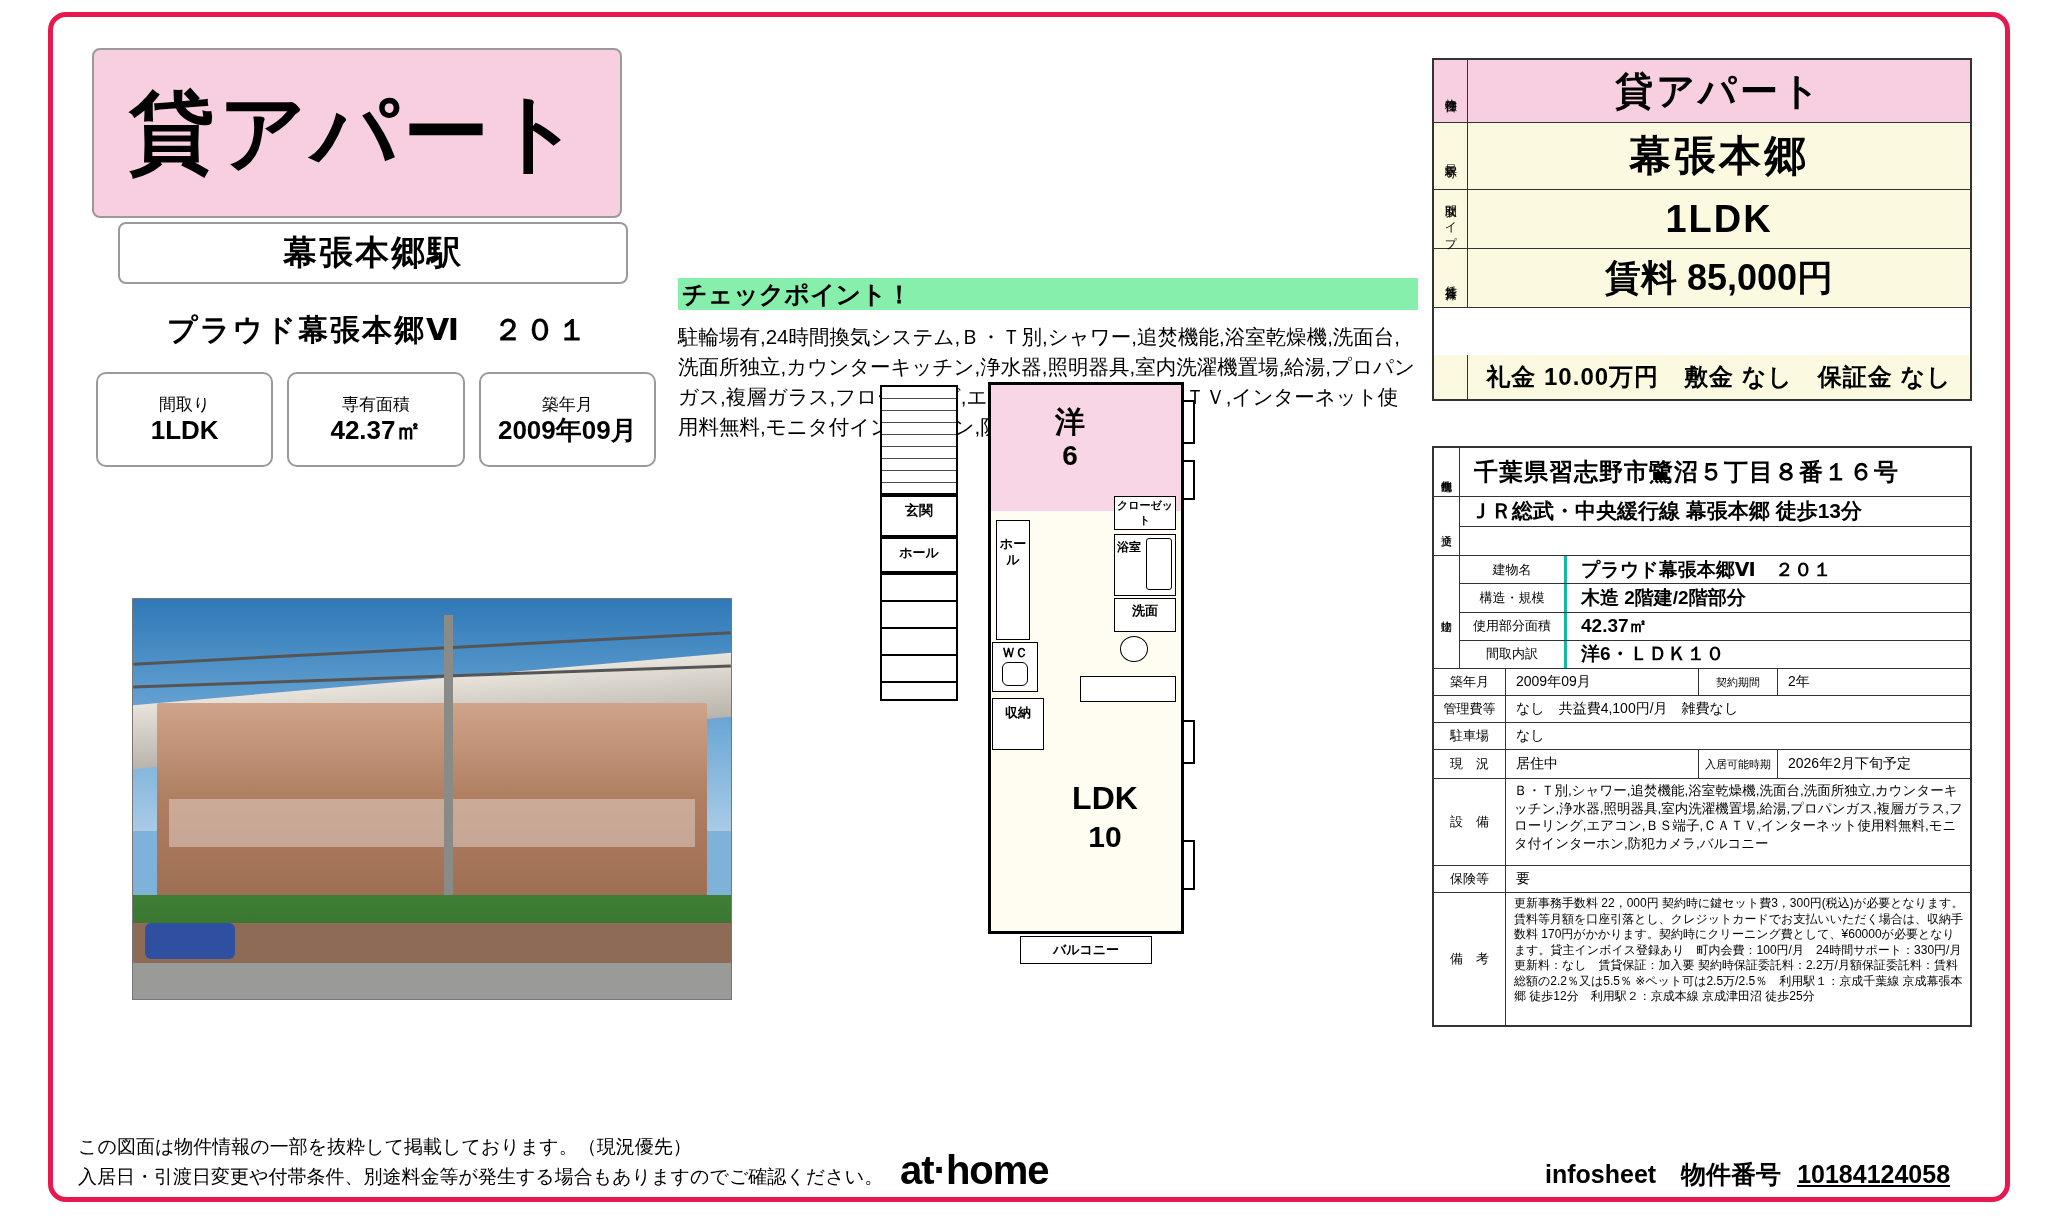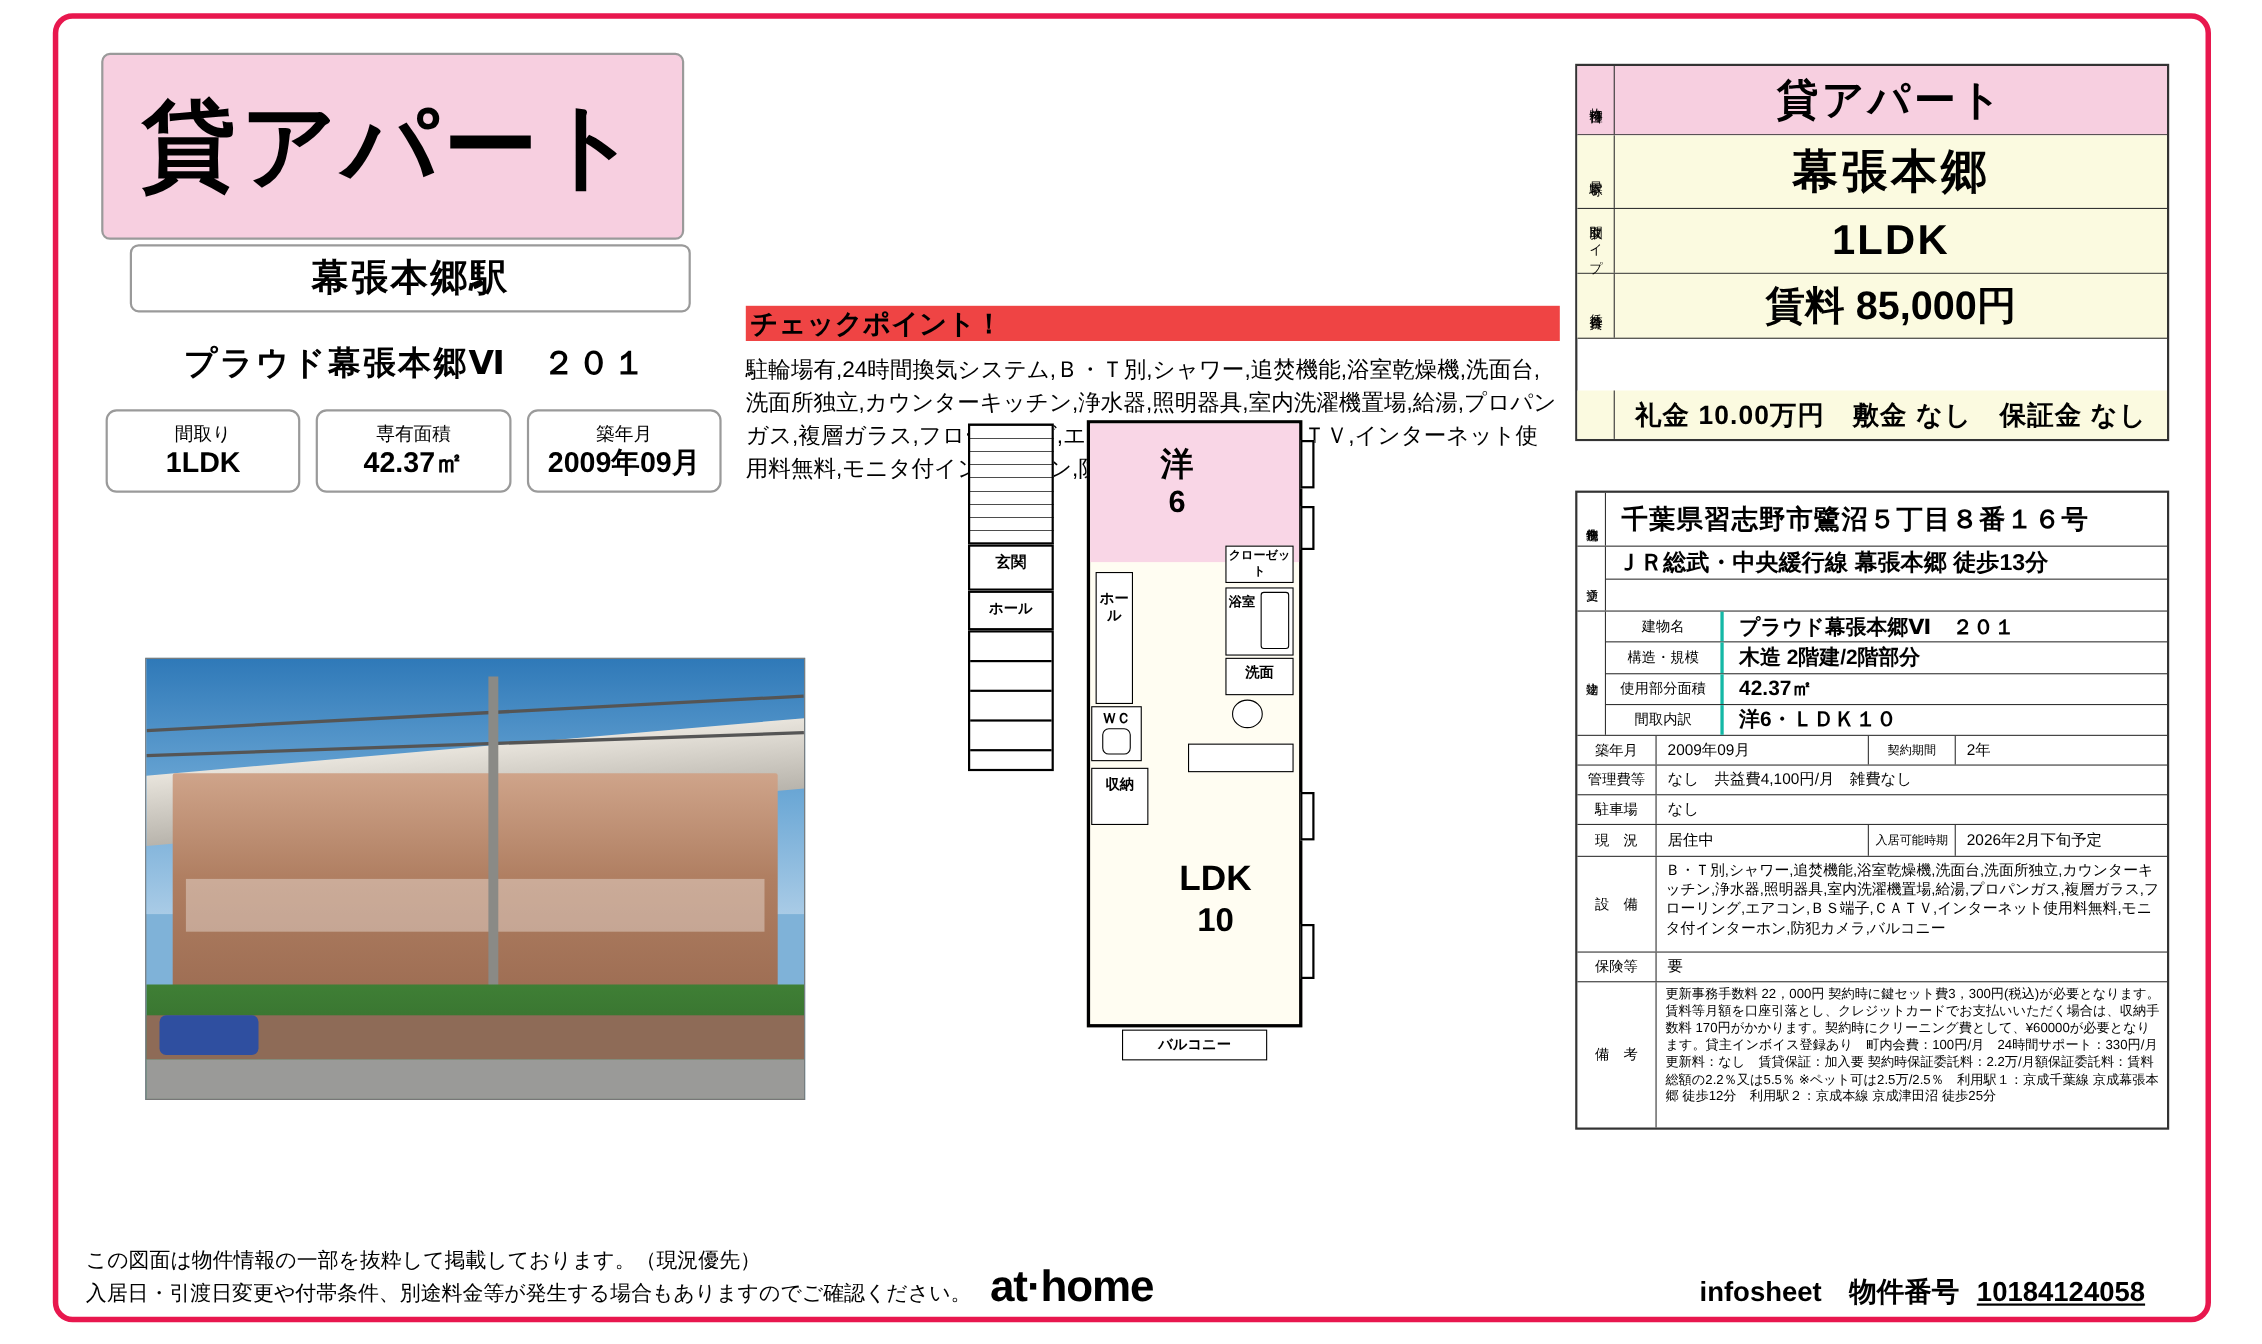--- a/index.html
+++ b/index.html
@@ -31,35 +31,35 @@
     position:absolute;left:118px;top:222px;width:510px;height:62px;
     background:#ffffff;border:2px solid #9a9a9a;border-radius:8px;box-sizing:border-box;
     display:flex;align-items:center;justify-content:center;
   }
   .station-box span{font-size:34px;font-weight:bold;letter-spacing:2px;}
   .bldg-name{
     position:absolute;left:118px;top:310px;width:520px;height:40px;
     font-size:30px;font-weight:bold;letter-spacing:2px;text-align:center;
   }
   .spec-row{
-    position:absolute;left:96px;top:372px;width:560px;height:76px;
+    position:absolute;left:96px;top:372px;width:560px;height:95px;
     display:flex;gap:14px;
   }
   .spec-cell{
     flex:1;border:2px solid #9a9a9a;border-radius:10px;box-sizing:border-box;
     display:flex;flex-direction:column;align-items:center;justify-content:center;
     background:#fff;
   }
   .spec-cell .lbl{font-size:17px;line-height:20px;}
   .spec-cell .val{font-size:26px;font-weight:bold;line-height:30px;}
 
   
   .cp-title{
     position:absolute;left:678px;top:278px;width:740px;height:32px;
-    background:#ef4444;font-size:25px;font-weight:bold;padding-left:4px;box-sizing:border-box;
+    background:#86efac;font-size:25px;font-weight:bold;padding-left:4px;box-sizing:border-box;
   }
   .cp-body{
     position:absolute;left:678px;top:322px;width:740px;
     font-size:20.5px;line-height:30px;letter-spacing:0px;
   }
 
   
   .photo{
     position:absolute;left:132px;top:598px;width:600px;height:402px;
     border:1px solid #777;box-sizing:border-box;overflow:hidden;background:#7fb2d8;

